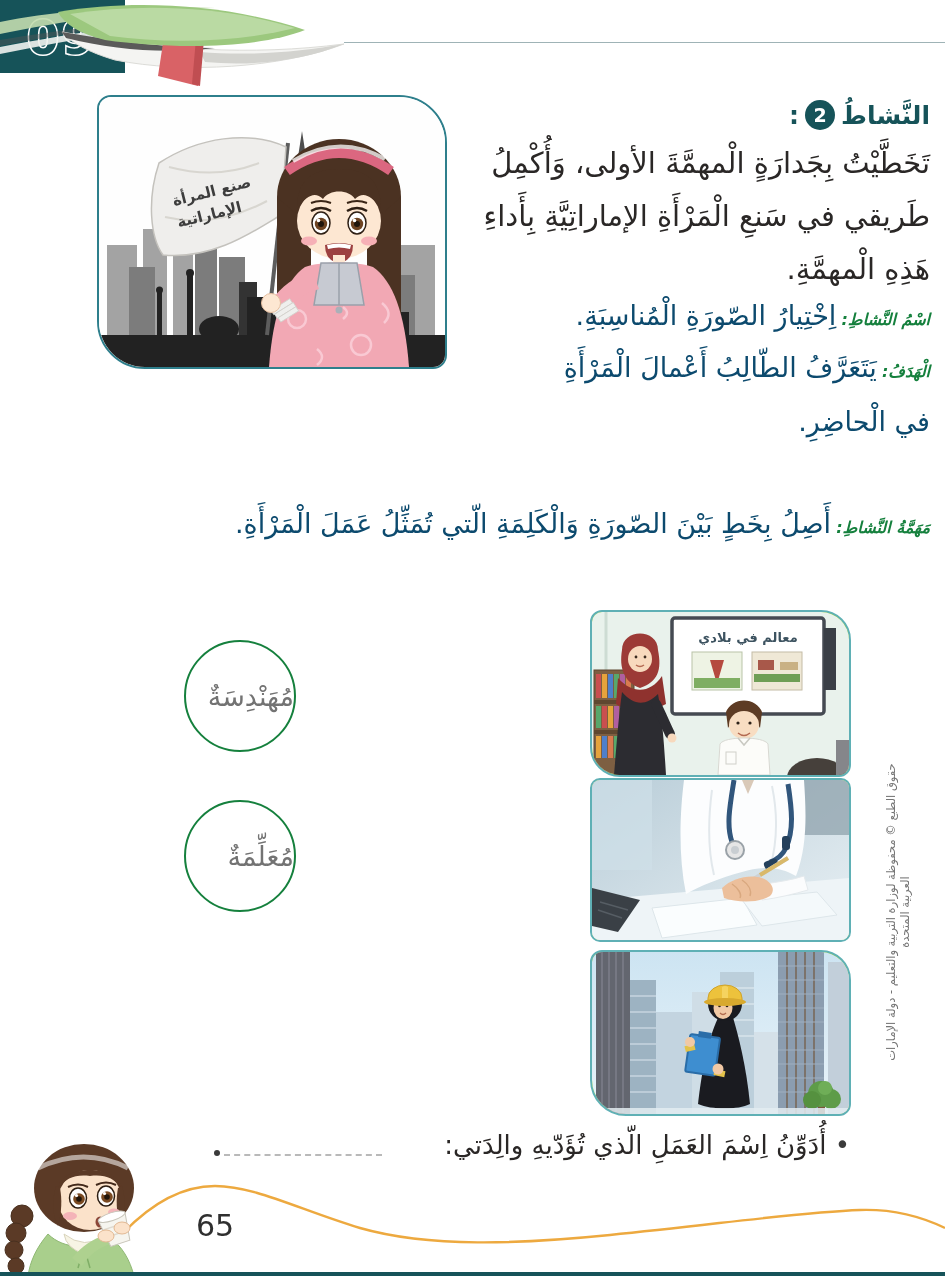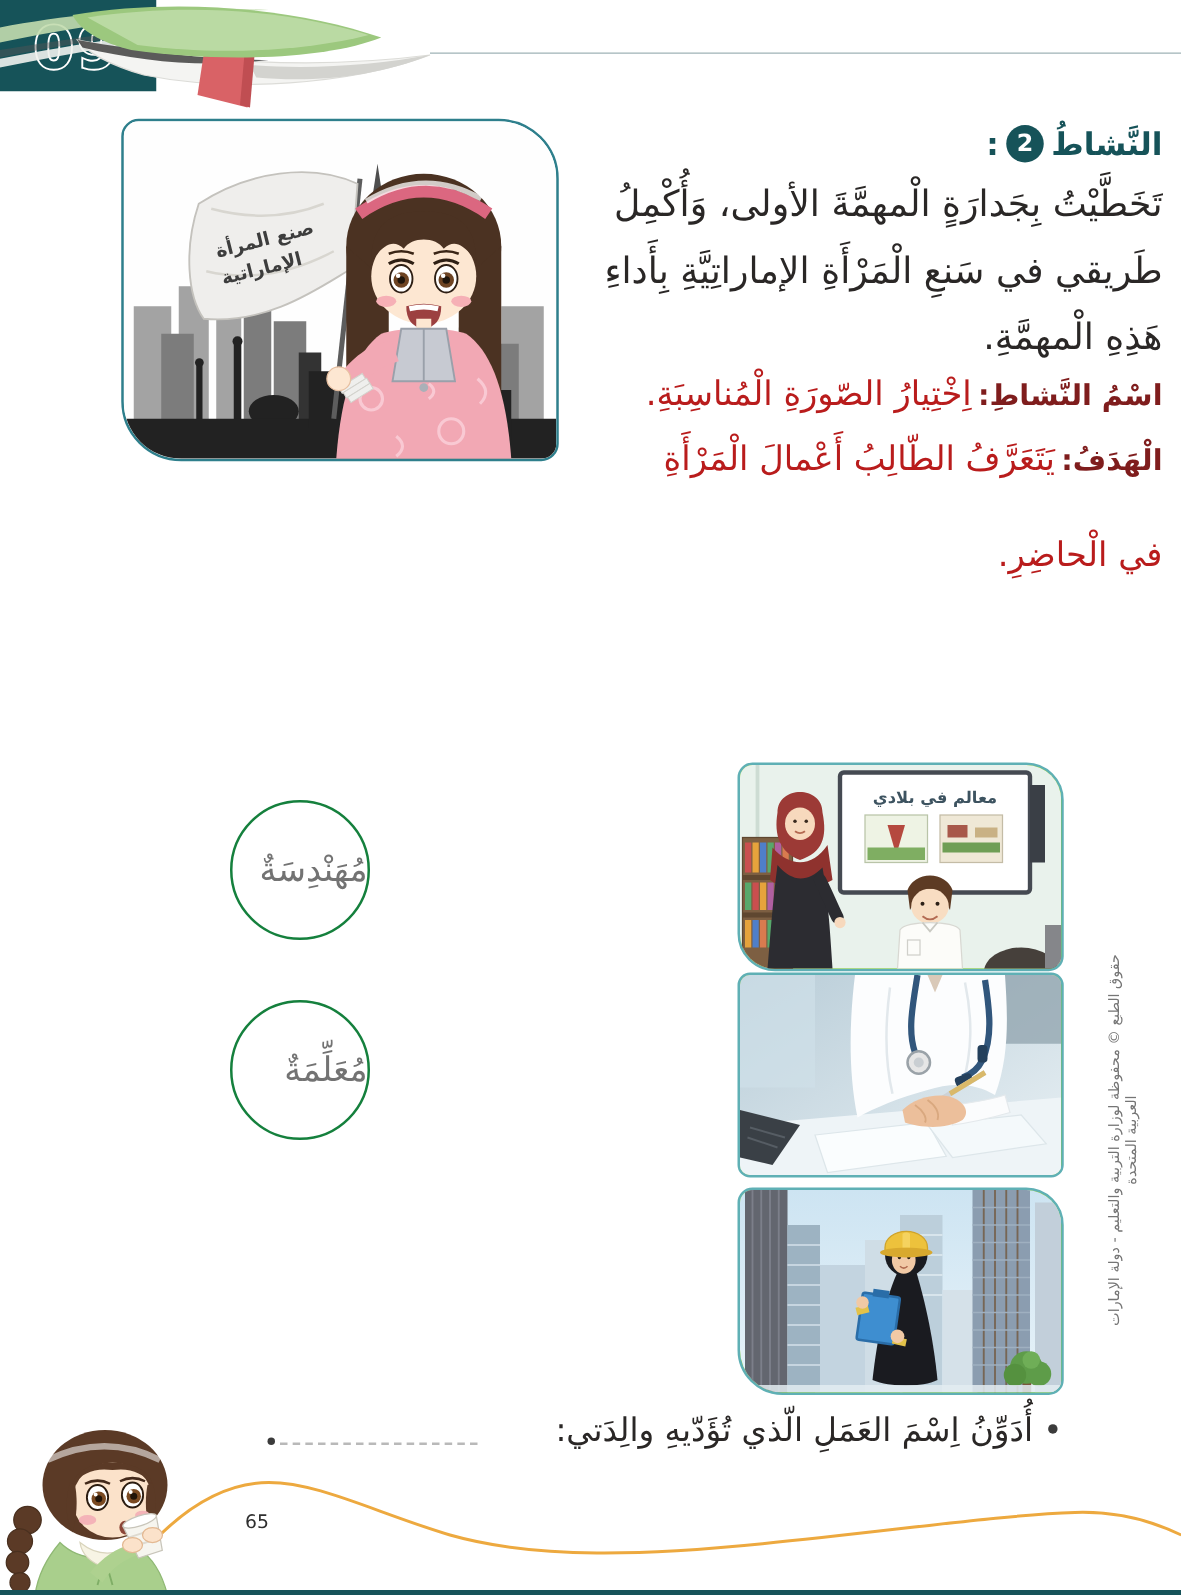--- a/index.html
+++ b/index.html
@@ -1,41 +1,41 @@
 <!DOCTYPE html>
 <html lang="ar"><head>
 <meta charset="utf-8">
 <style>
   html,body{margin:0;padding:0;background:#ffffff;}
   .page{position:relative;width:945px;height:1276px;background:#ffffff;overflow:hidden;
         font-family:"DejaVu Sans",sans-serif;}
   .abs{position:absolute;}
   .ar{direction:rtl;text-align:right;white-space:nowrap;color:#2a2726;}
-  .label{color:#7f1d1d;font-weight:bold;font-size:23px;}
-  .val{font-size:27px;color:#b91c1c;margin-top:23px;}
+  .label{color:#15803d;font-weight:bold;font-size:16px;font-style:italic;}
+  .val{font-size:27px;color:#0c4a6e;}
   .intro{font-size:29px;color:#2a2726;}
   .title-row{display:flex;flex-direction:row;align-items:center;gap:6px;direction:rtl;}
   .title-word{color:#165359;font-weight:bold;font-size:25px;}
   .num-circle{display:inline-flex;align-items:center;justify-content:center;
               width:30px;height:30px;border-radius:50%;background:#165359;color:#fff;
               font-size:19px;font-weight:bold;}
   .badge{left:0;top:0;width:125px;height:73px;background:#165359;}
   .hero-box{left:97px;top:95px;width:346px;height:270px;border:2.5px solid #2e7f8c;
             border-radius:14px 48px 14px 48px;overflow:hidden;background:#fff;}
   .word-circle{width:108px;height:108px;border:2px solid #15803d;border-radius:50%;
                background:#fff;display:flex;align-items:center;justify-content:flex-start;
                font-size:27px;color:#737373;direction:rtl;}
   .photo{left:590px;width:257px;overflow:hidden;border:2px solid #5fb0b5;background:#84cc16;}
   .photo svg{display:block;}
   .rule-top{left:344px;top:42px;width:601px;height:0;border-top:1.5px solid #9fb3b6;}
   .rule-bottom{left:0;bottom:0;width:945px;height:4px;background:#165359;}
   .bullet-line{top:1130px;right:95px;font-size:26px;}
   .dashes{left:224px;top:1154px;width:158px;height:0;border-top:2px dashed #b9b9b9;}
   .dot-end{left:214px;top:1150px;width:6px;height:6px;border-radius:50%;background:#3b3b3b;}
-  .pagenum{left:196px;top:1208px;font-size:15px;color:#2f2f2f;}
+  .pagenum{left:196px;top:1208px;font-size:30px;color:#2f2f2f;}
   .copyright{left:748px;top:898px;width:300px;transform:rotate(-90deg);
              font-size:11.5px;color:#757575;text-align:center;direction:rtl;}
 </style>
 </head>
 <body>
 
 <div class="page">
 
   <div class="abs badge">
     <svg width="125" height="73" viewBox="0 0 125 73">
@@ -151,20 +151,24 @@
 
   <div class="abs ar" style="top:300px;right:15px">
     <span class="label">اسْمُ النَّشاطِ:</span>
     <span class="val">اِخْتِيارُ الصّورَةِ الْمُناسِبَةِ.</span>
   </div>
   <div class="abs ar" style="top:352px;right:15px">
     <span class="label">الْهَدَفُ:</span>
     <span class="val">يَتَعَرَّفُ الطّالِبُ أَعْمالَ الْمَرْأَةِ</span>
   </div>
   <div class="abs ar val" style="top:406px;right:15px">في الْحاضِرِ.</div>
+  <div class="abs ar" style="top:508px;right:15px">
+    <span class="label">مَهَمَّةُ النَّشاطِ:</span>
+    <span class="val">أَصِلُ بِخَطٍ بَيْنَ الصّورَةِ وَالْكَلِمَةِ الّتي تُمَثِّلُ عَمَلَ الْمَرْأَةِ.</span>
+  </div>
 
   <div class="abs word-circle" style="left:184px;top:640px">
     <span>مُهَنْدِسَةٌ</span>
   </div>
   <div class="abs word-circle" style="left:184px;top:800px">
     <span>مُعَلِّمَةٌ</span>
   </div>
 
   <div class="abs photo" style="top:610px;height:163px;border-radius:12px 30px 12px 30px">
     <svg width="257" height="163" viewBox="0 0 257 163">

